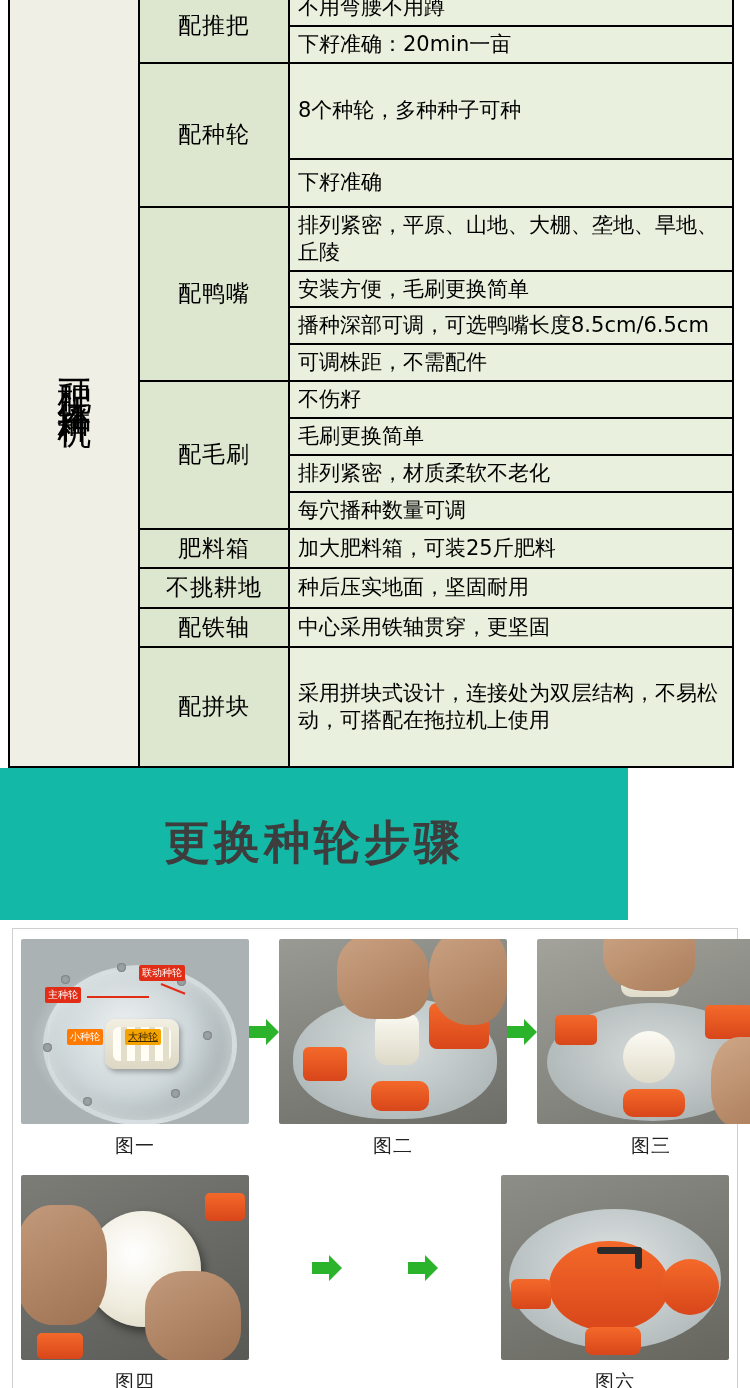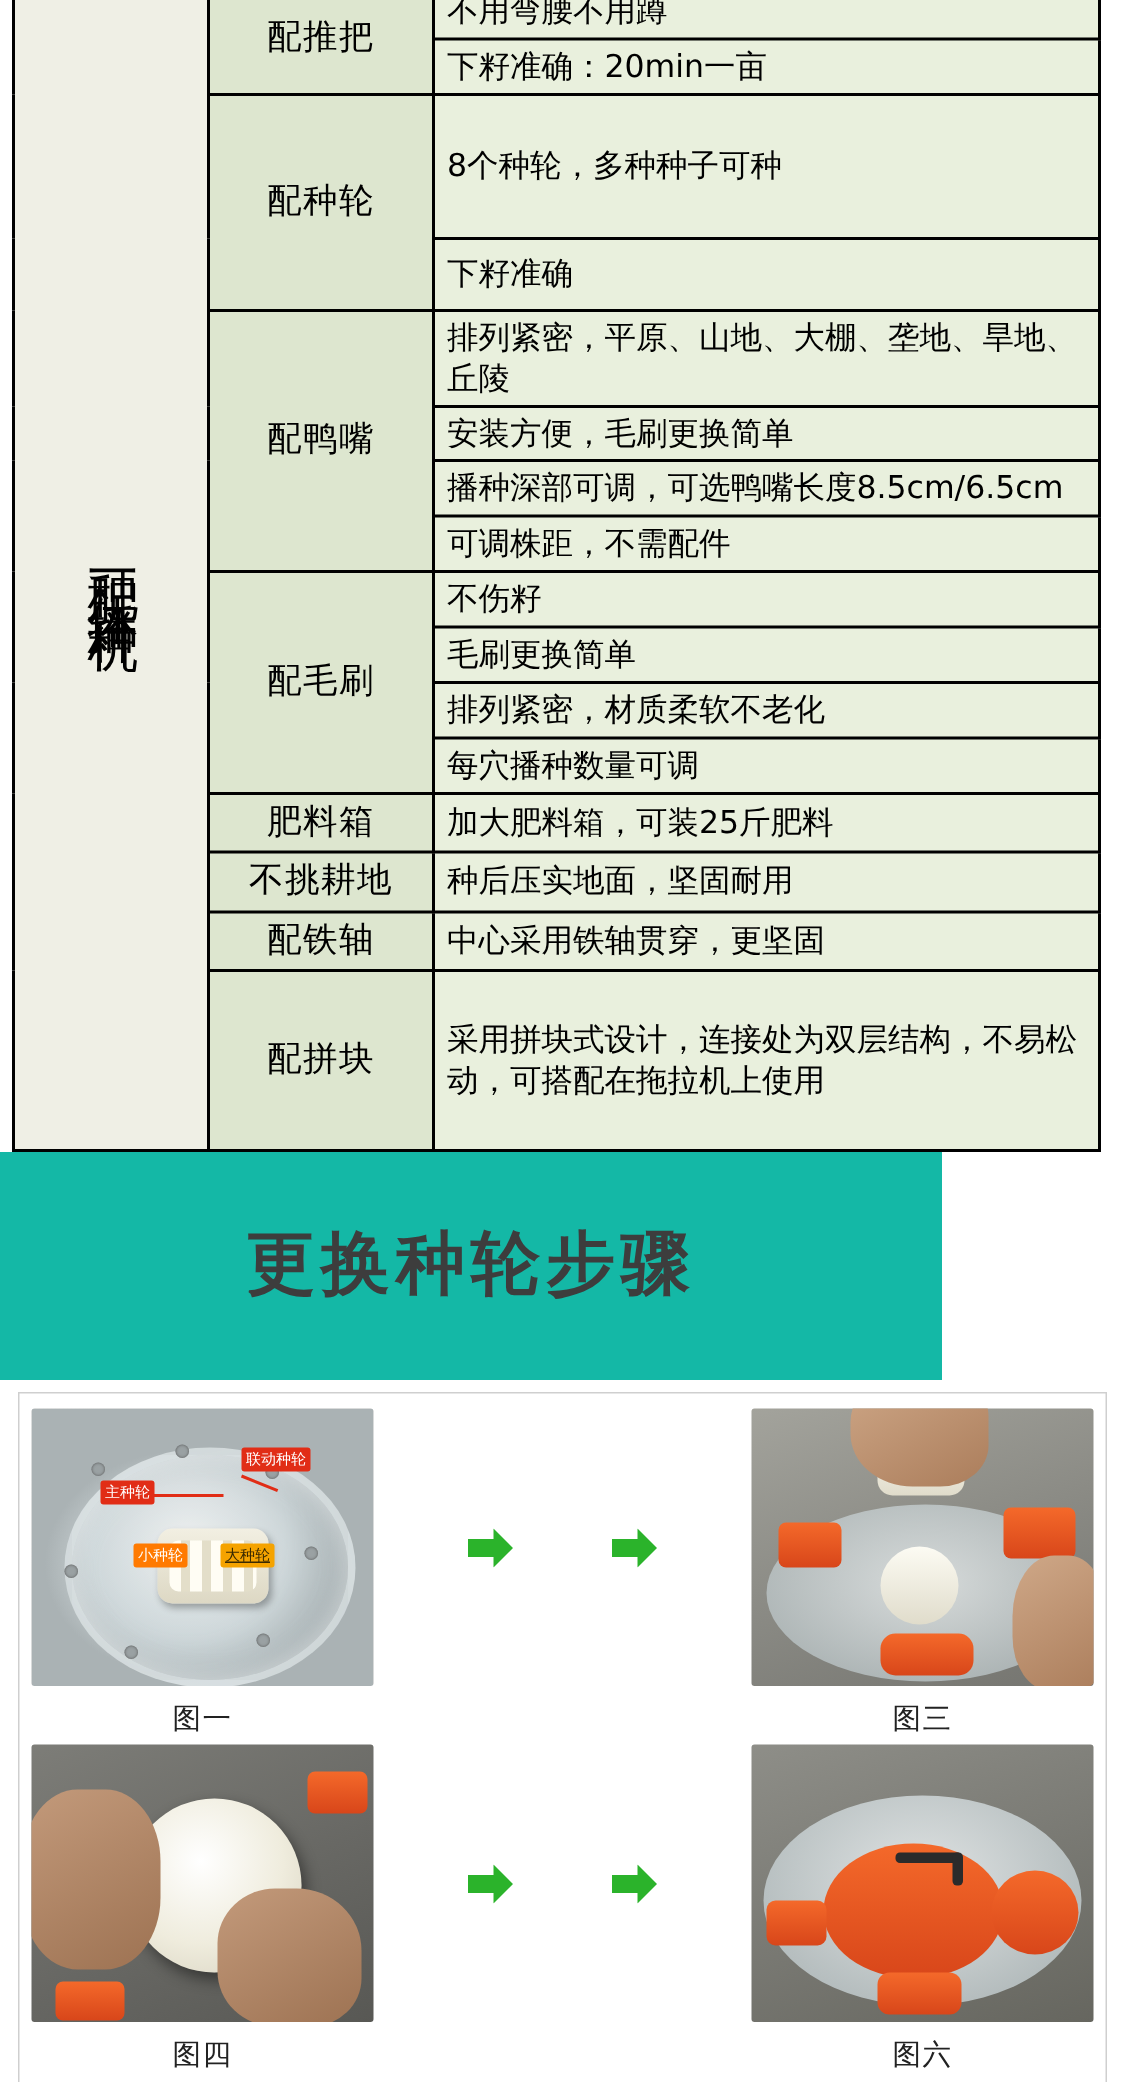--- a/index.html
+++ b/index.html
@@ -113,21 +113,21 @@
     width: 228px;
     height: 185px;
     border-radius: 2px;
     position: relative;
     overflow: hidden;
   }
   .caption {
     text-align: center;
     font-size: 19px;
     color: #222;
-    padding: 9px 0 4px 0;
+    padding: 9px 0 16px 0;
     font-family: "DejaVu Sans", sans-serif;
     letter-spacing: 1px;
   }
   .arrow {
     width: 34px;
     height: 185px;
     display: flex;
     align-items: center;
     justify-content: center;
   }
@@ -160,21 +160,20 @@
   .p1 .bolt { position: absolute; width: 9px; height: 9px; background: #9aa1a3; border-radius: 50%; box-shadow: inset 0 0 2px #555; }
   .p1 .lbl {
     position: absolute;
     font-size: 10px;
     color: #fff;
     background: #e12d16;
     padding: 1px 3px;
     border-radius: 2px;
     white-space: nowrap;
     font-family: "DejaVu Sans", sans-serif;
-    margin-left: 22px;
   }
   .p1 .lbl.y { background: #f5a300; color: #3a2a00; text-decoration: underline; }
   .p1 .lbl.o { background: #ff7a00; color: #fff; }
   .p1 .leader { position: absolute; background: #e12d16; height: 2px; transform-origin: left center; }
 
   
   .p2 { background: linear-gradient(165deg,#9a9a94 0%, #85857f 45%, #6e6e69 100%); }
   .p2 .plate { position: absolute; left: 14px; top: 58px; width: 204px; height: 122px; border-radius: 50% 50% 46% 46%;
     background: radial-gradient(ellipse at 50% 40%, rgba(232,238,239,.85), rgba(176,188,190,.8)); }
   .p2 .orange { position: absolute; background: linear-gradient(180deg,#f4692a,#d8461a); border-radius: 6px; }
@@ -316,20 +315,32 @@
         </div>
         <div class="caption">图一</div>
       </div>
 
       <div class="arrow">
         <svg width="30" height="26" viewBox="0 0 30 26" aria-hidden="true">
           <polygon points="0,7 17,7 17,0 30,13 17,26 17,19 0,19" fill="#2bb32b"></polygon>
         </svg>
       </div>
 
+      <div class="cell">
+        <div class="photo p2">
+          <div class="plate"></div>
+          <div class="orange" style="left:150px;top:64px;width:60px;height:46px;border-radius:8px"></div>
+          <div class="orange" style="left:24px;top:108px;width:44px;height:34px"></div>
+          <div class="orange" style="left:92px;top:142px;width:58px;height:30px;border-radius:10px"></div>
+          <div class="white" style="left:96px;top:74px;width:44px;height:52px;border-radius:12px"></div>
+          <div class="hand" style="left:58px;top:-6px;width:92px;height:86px"></div>
+          <div class="hand" style="left:150px;top:-10px;width:78px;height:96px;border-radius:45% 35% 40% 50%"></div>
+        </div>
+        <div class="caption">图二</div>
+      </div>
 
       <div class="arrow">
         <svg width="30" height="26" viewBox="0 0 30 26" aria-hidden="true">
           <polygon points="0,7 17,7 17,0 30,13 17,26 17,19 0,19" fill="#2bb32b"></polygon>
         </svg>
       </div>
 
       <div class="cell">
         <div class="photo p3">
           <div class="ring"></div>

